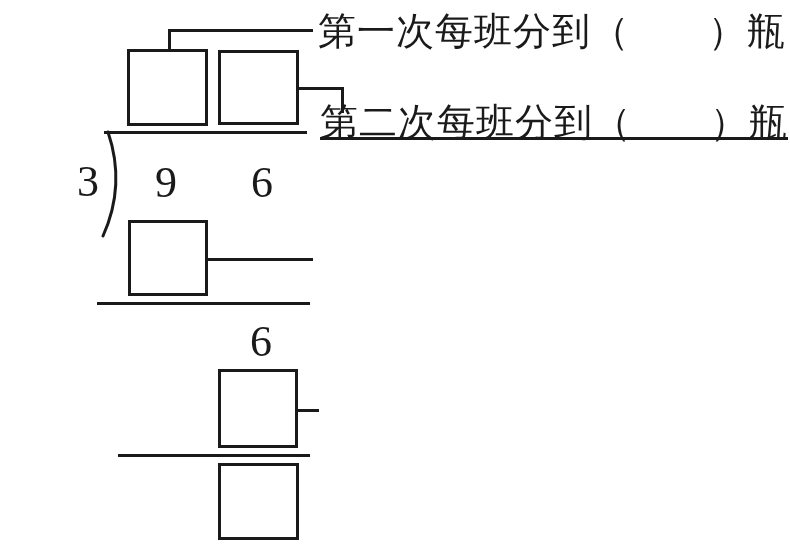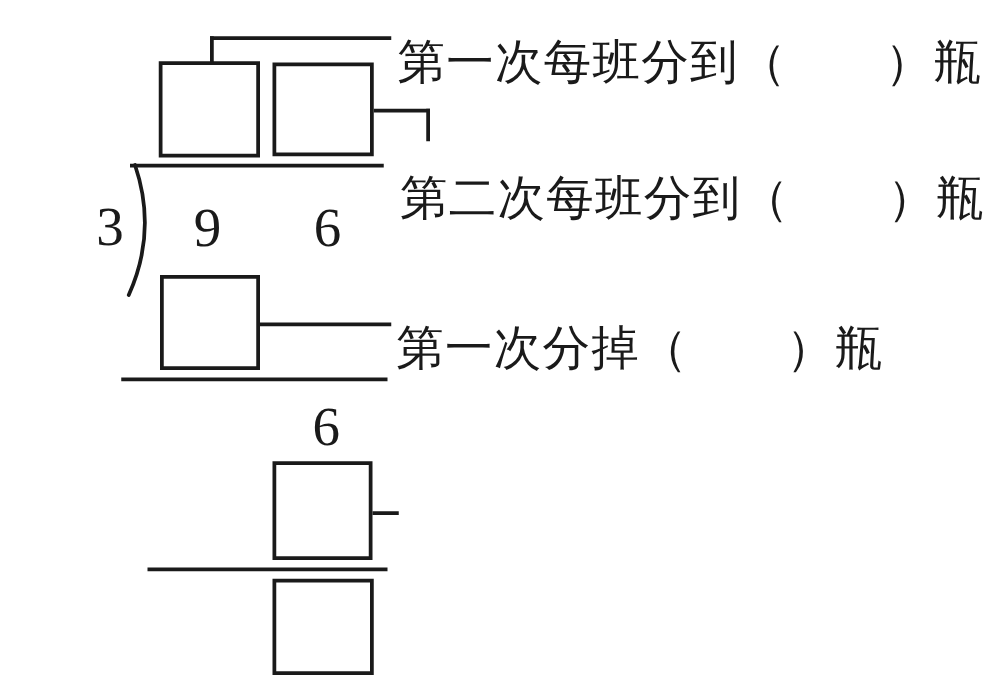--- a/index.html
+++ b/index.html
@@ -12,21 +12,20 @@
   .vline{width:3px;}
   .abox{position:absolute;border:3px solid var(--ink,#1a1a1a);background:#fff;box-sizing:border-box;}
   .digit{
     position:absolute;width:40px;height:50px;line-height:50px;text-align:center;
     font-size:44px;font-family:"Liberation Serif","DejaVu Serif",serif;
   }
   .cjk-label{
     position:absolute;height:44px;line-height:44px;white-space:nowrap;
     font-size:38px;letter-spacing:1px;
     font-family:"Liberation Serif","DejaVu Serif",serif;
-    margin-top:19px;
   }
   .bracket-svg{position:absolute;left:95px;top:125px;width:40px;height:116px;}
 </style>
 </head>
 <body style="background: rgb(255, 255, 255);">
 
 <div class="canvas">
 
   <div class="digit" style="left:68px;top:157px;">3</div>
   <div class="digit" style="left:146px;top:158px;">9</div>
@@ -52,16 +51,15 @@
   <div class="hline" style="left:208px;top:258px;width:105px;"></div>
   <div class="hline" style="left:97px;top:302px;width:213px;"></div>
 
   <div class="abox" style="left:218px;top:369px;width:80px;height:79px;"></div>
   <div class="hline" style="left:298px;top:409px;width:21px;"></div>
   <div class="hline" style="left:118px;top:454px;width:192px;"></div>
 
   <div class="abox" style="left:218px;top:463px;width:81px;height:77px;"></div>
 
   <div class="cjk-label" style="left:318px;top:9px;">第一次每班分到（　　）瓶</div>
-  <div class="cjk-label" style="left:320px;top:118px;">第二次每班分到（　　）瓶</div>
-  <div class="cjk-label" style="left:317px;top:238px;">第一次分掉（　　）瓶</div>
+  <div class="cjk-label" style="left:320px;top:100px;text-decoration:underline;">第二次每班分到（　　）瓶</div>
 
 </div>
 
 </body></html>

